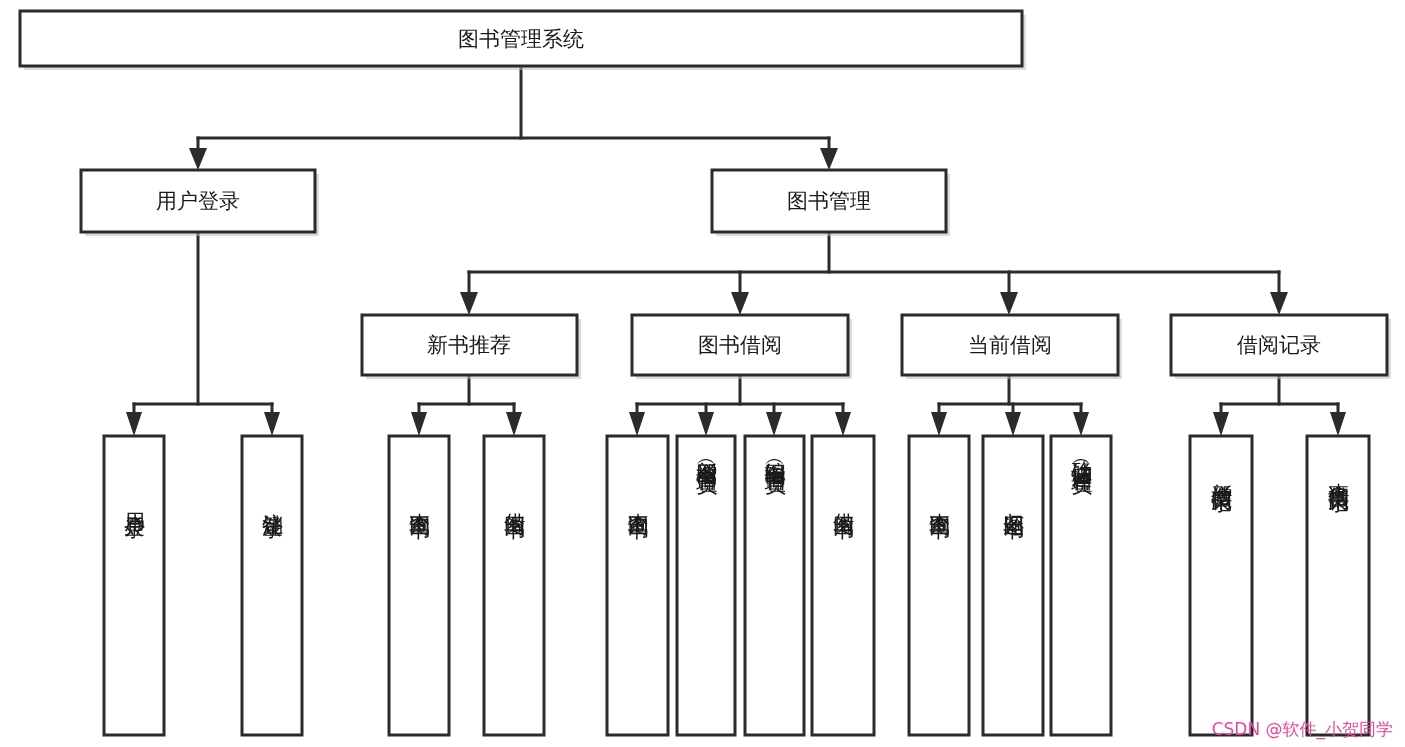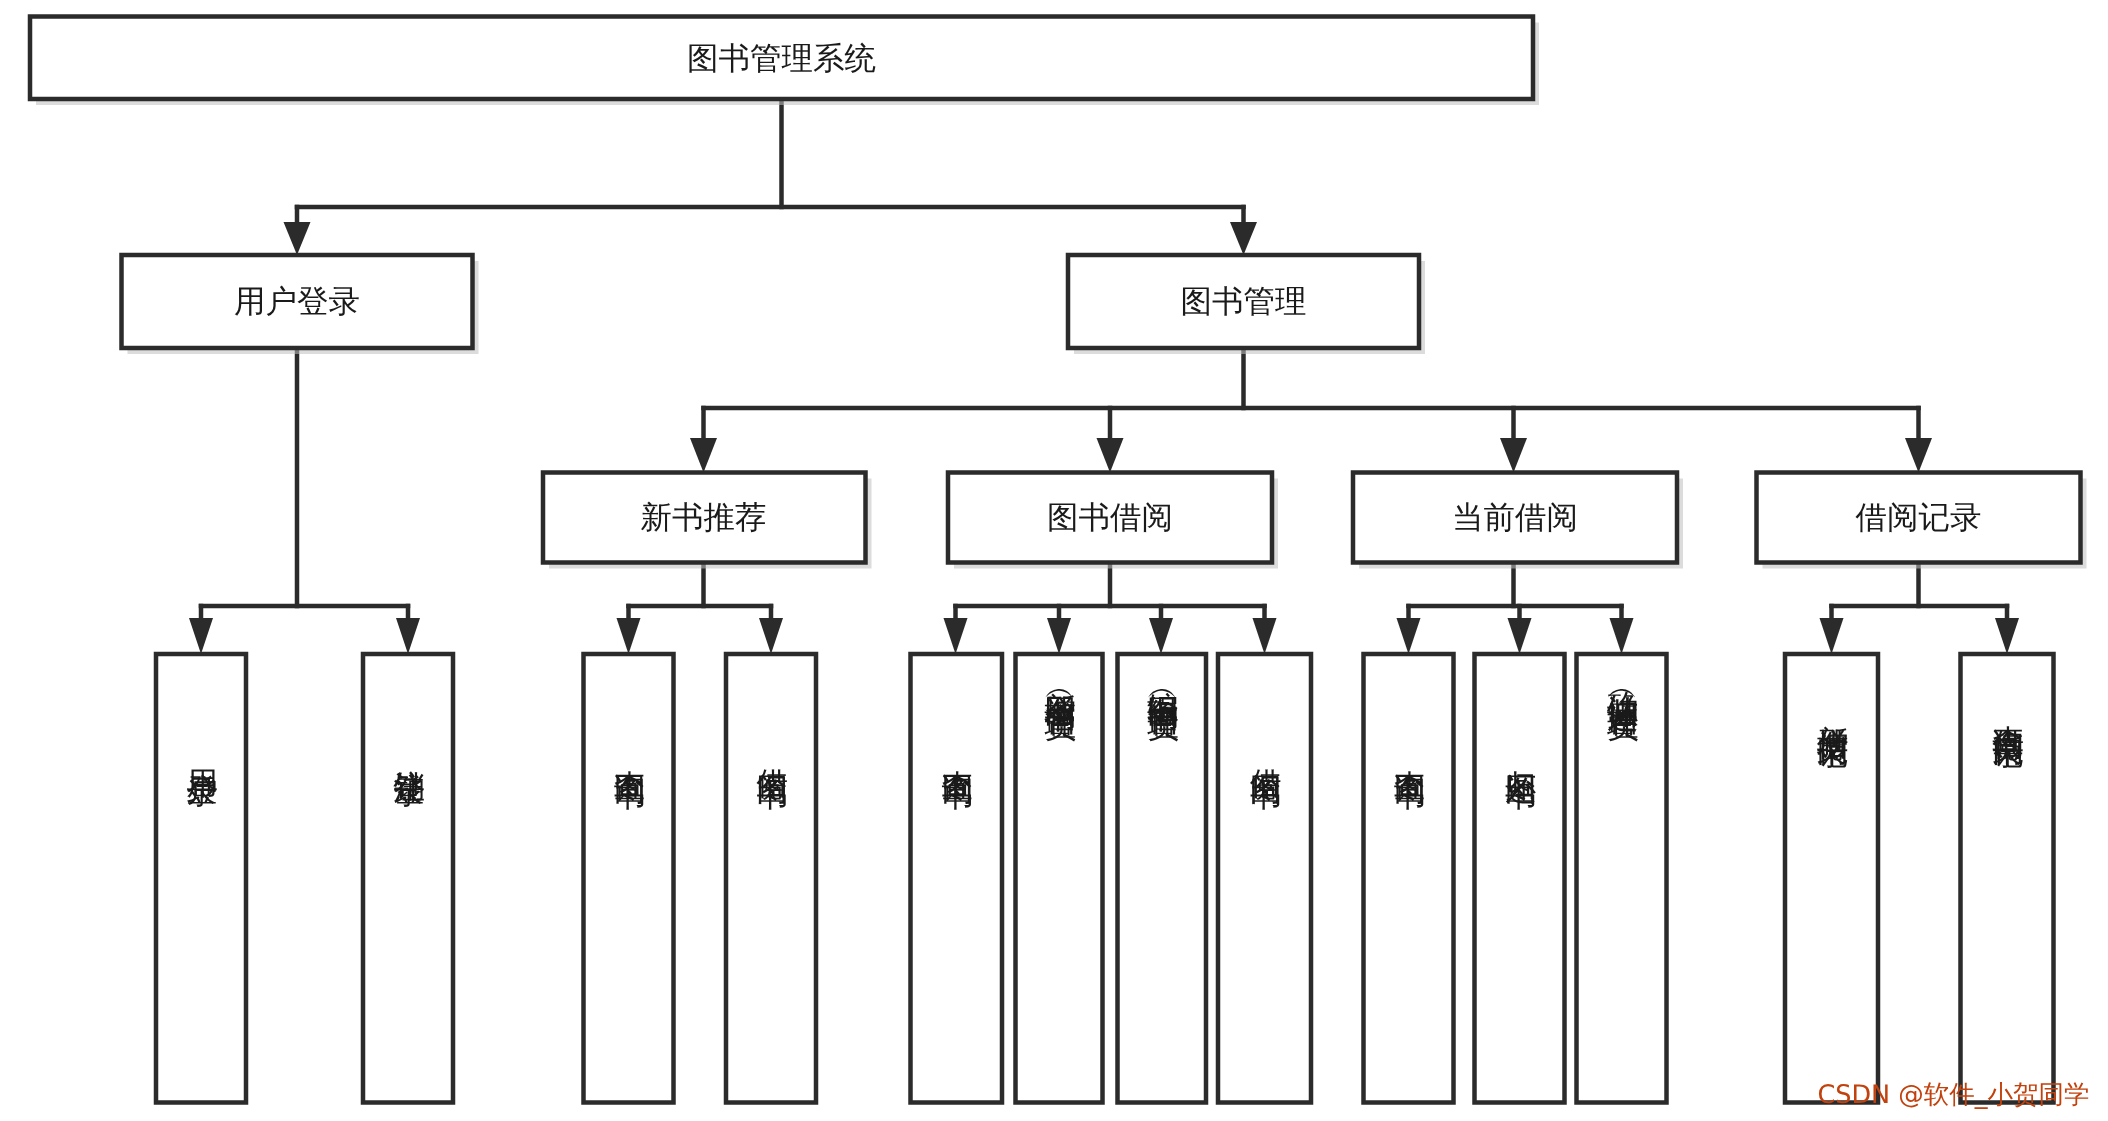--- a/index.html
+++ b/index.html
@@ -67,21 +67,21 @@
     color: #1a1a1a;
     letter-spacing: 2px;
     white-space: nowrap;
   }
   #watermark {
     position: absolute;
     right: 12px;
     bottom: 6px;
     font-family: "DejaVu Sans", "Liberation Sans", sans-serif;
     font-size: 17px;
-    color: #c2410c;
+    color: #ec4899;
     white-space: nowrap;
   }
 </style>
 </head>
 <body>
 
 <div id="diagram-root">
 
   <svg id="tree-svg" viewBox="0 0 1405 747">
     <defs></defs>

